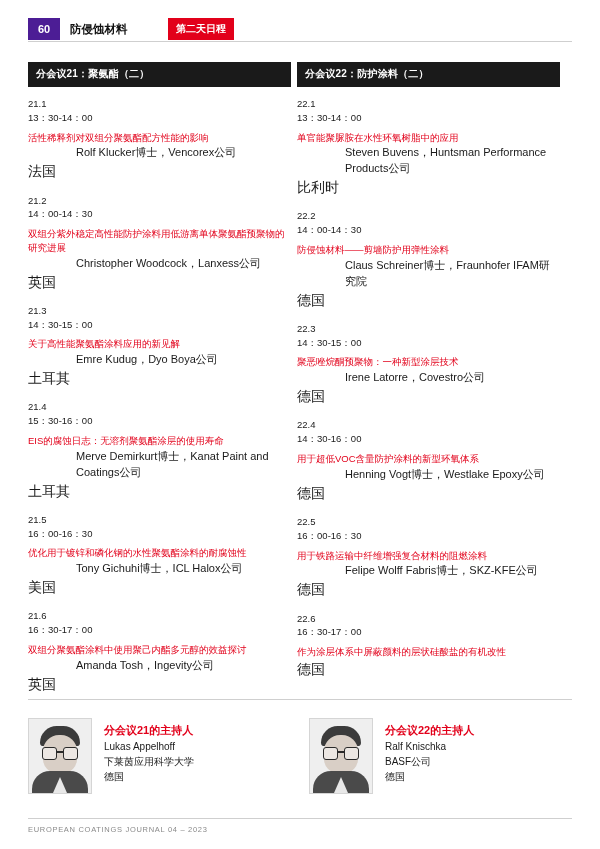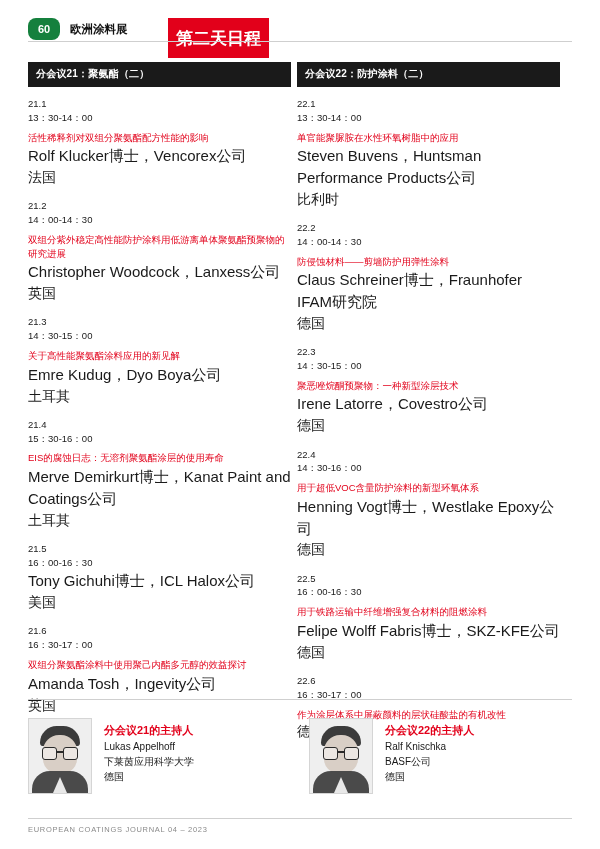--- a/index.html
+++ b/index.html
@@ -37,51 +37,50 @@
     top: 23px;
     height: 1px;
     background: #cfcfcf;
   }
   .page-number-box {
     position: absolute;
     left: 0;
     top: 0;
     width: 32px;
     height: 22px;
-    background: #15803d;
+    background: #4c1d95;
     color: #ffffff;
     font-size: 11px;
     font-weight: bold;
     display: flex;
     align-items: center;
     justify-content: center;
-    border-radius: 8px;
   }
   .header-title {
     position: absolute;
     left: 42px;
     top: 0;
     height: 22px;
     display: flex;
     align-items: center;
     font-size: 11.5px;
     font-weight: bold;
     color: #111111;
   }
   .header-subtitle-box {
     position: absolute;
     left: 140px;
     top: 0;
-    height: 40px;
+    height: 22px;
     display: flex;
     align-items: center;
     padding: 0 8px;
     background: #e2001a;
     color: #ffffff;
-    font-size: 17px;
+    font-size: 10px;
     font-weight: bold;
   }
   
   .columns {
     position: absolute;
     top: 62px;
     left: 28px;
     right: 28px;
     display: flex;
     gap: 6px;
@@ -113,24 +112,25 @@
     color: #1a1a1a;
     line-height: 1.45;
   }
   .talk-title {
     font-size: 9.5px;
     color: #e2001a;
     line-height: 1.45;
     margin-top: 6px;
   }
   .talk-speaker {
-    font-size: 15px;
+    font-size: 11px;
     color: #1a1a1a;
     line-height: 1.45;
     margin-top: 1px;
+    margin-left: 48px;
   }
   .talk-country {
     font-size: 14px;
     color: #1a1a1a;
     line-height: 1.45;
   }
   
   .chair-rule-top {
     position: absolute;
     left: 28px;
@@ -268,21 +268,21 @@
     clip-path: polygon(50% 0, 100% 100%, 0 100%);
   }
 </style>
 </head>
 <body>
 
 <div class="page">
 
   <div class="header">
     <div class="page-number-box">60</div>
-    <div class="header-title">欧洲涂料展</div>
+    <div class="header-title">防侵蚀材料</div>
     <div class="header-subtitle-box">第二天日程</div>
     <div class="header-rule"></div>
   </div>
 
   <div class="columns">
 
     <div class="column">
       <div class="session-head">分会议21：聚氨酯（二）</div>
       <div class="talks">
 
@@ -314,20 +314,21 @@
           <div class="talk-num">21.4</div>
           <div class="talk-time">15：30-16：00</div>
           <div class="talk-title">EIS的腐蚀日志：无溶剂聚氨酯涂层的使用寿命</div>
           <div class="talk-speaker">Merve Demirkurt博士，Kanat Paint and Coatings公司</div>
           <div class="talk-country">土耳其</div>
         </div>
 
         <div class="talk">
           <div class="talk-num">21.5</div>
           <div class="talk-time">16：00-16：30</div>
+          <div class="talk-title">优化用于镀锌和磷化钢的水性聚氨酯涂料的耐腐蚀性</div>
           <div class="talk-speaker">Tony Gichuhi博士，ICL Halox公司</div>
           <div class="talk-country">美国</div>
         </div>
 
         <div class="talk">
           <div class="talk-num">21.6</div>
           <div class="talk-time">16：30-17：00</div>
           <div class="talk-title">双组分聚氨酯涂料中使用聚己内酯多元醇的效益探讨</div>
           <div class="talk-speaker">Amanda Tosh，Ingevity公司</div>
           <div class="talk-country">英国</div>

